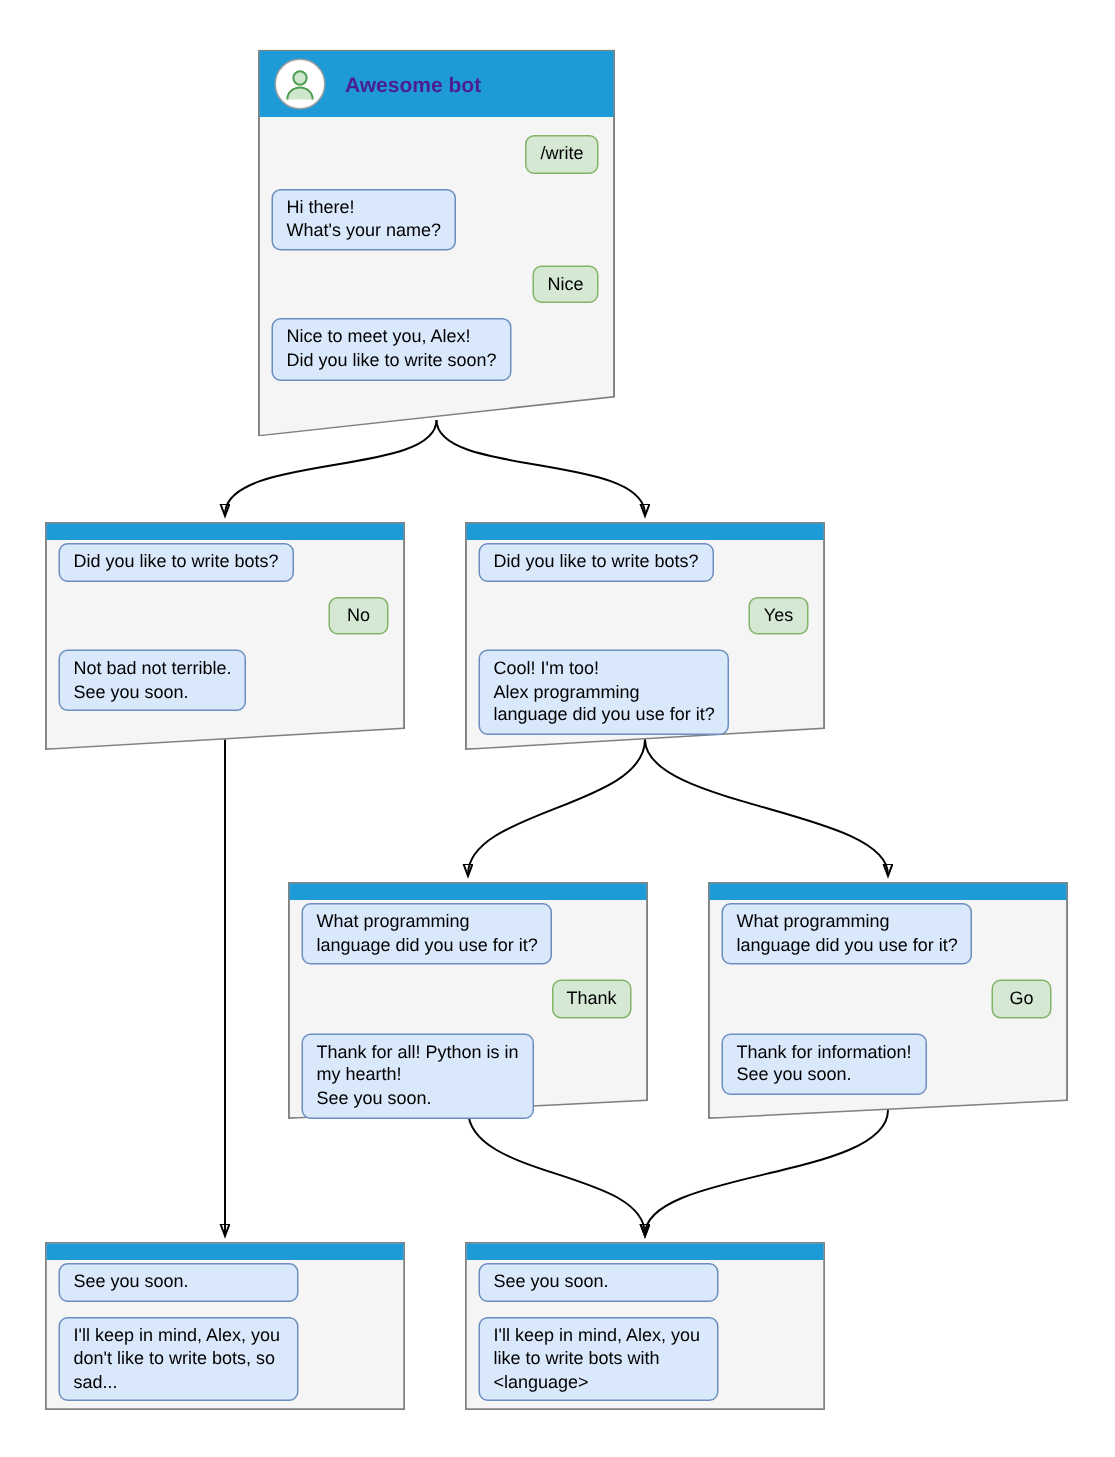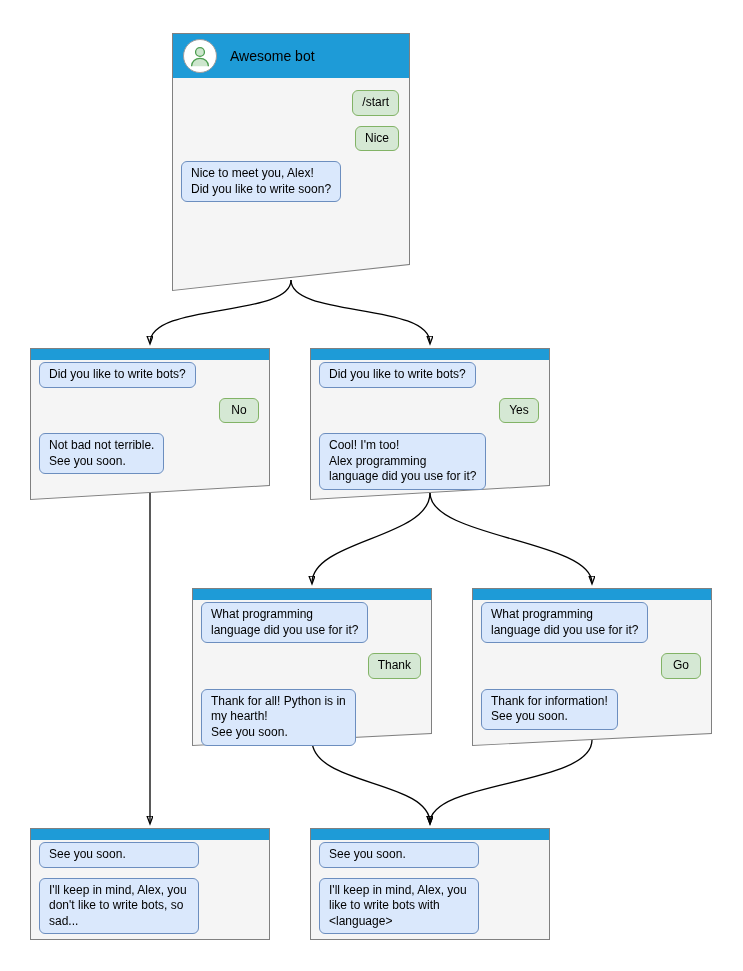--- a/index.html
+++ b/index.html
@@ -32,21 +32,21 @@
     display: flex; align-items: center; gap: 13px; padding: 0 10px;
   }
   .strip { height: 11px; flex-shrink: 0; background: var(--header-blue, #1e9bd7); }
 
   .avatar {
     width: 34px; height: 34px; border-radius: 50%;
     background: #ffffff; border: 1px solid #9e9e9e;
     display: flex; align-items: center; justify-content: center;
     overflow: hidden; box-sizing: border-box;
   }
-  .title { color: #000000; font-weight: normal; font-size: 14px; }
+  .title { color: #4c1d95; font-weight: bold; font-size: 14px; }
 
   .body { display: flex; flex-direction: column; gap: 10px; padding: 12px 10px 8px 8px; }
   .body.tight { padding: 2px 10px 8px 8px; }
 
   .bubble {
     font-size: 12px; line-height: 1.3;
     white-space: pre-line;
     border-radius: 6px;
     padding: 4px 9px;
     max-width: 176px;
@@ -96,21 +96,23 @@
       <div class="titlebar">
         <div class="avatar">
           <svg width="26" height="26" viewBox="0 0 24 24">
             <circle cx="12" cy="8.3" r="4.1" fill="#cde6cd" stroke="#4d9e50" stroke-width="1.2"></circle>
             <path d="M4.2 21.5c0-4.4 3.6-7.3 7.8-7.3s7.8 2.9 7.8 7.3" fill="#cde6cd" stroke="#4d9e50" stroke-width="1.2"></path>
           </svg>
         </div>
         <div class="title">Awesome bot</div>
       </div>
       <div class="body">
-        <div class="bubble user">/start</div>
+        <div class="bubble user">/write</div>
+        <div class="bubble bot">Hi there!
+What's your name?</div>
         <div class="bubble user">Nice</div>
         <div class="bubble bot">Nice to meet you, Alex!
 Did you like to write soon?</div>
       </div>
     </div>
   </div>
 
   <div class="win" style="left:30px; top:348px; width:240px; height:152px; --slant:14px;">
     <div class="layer-border"></div>
     <div class="layer-bg"></div>

